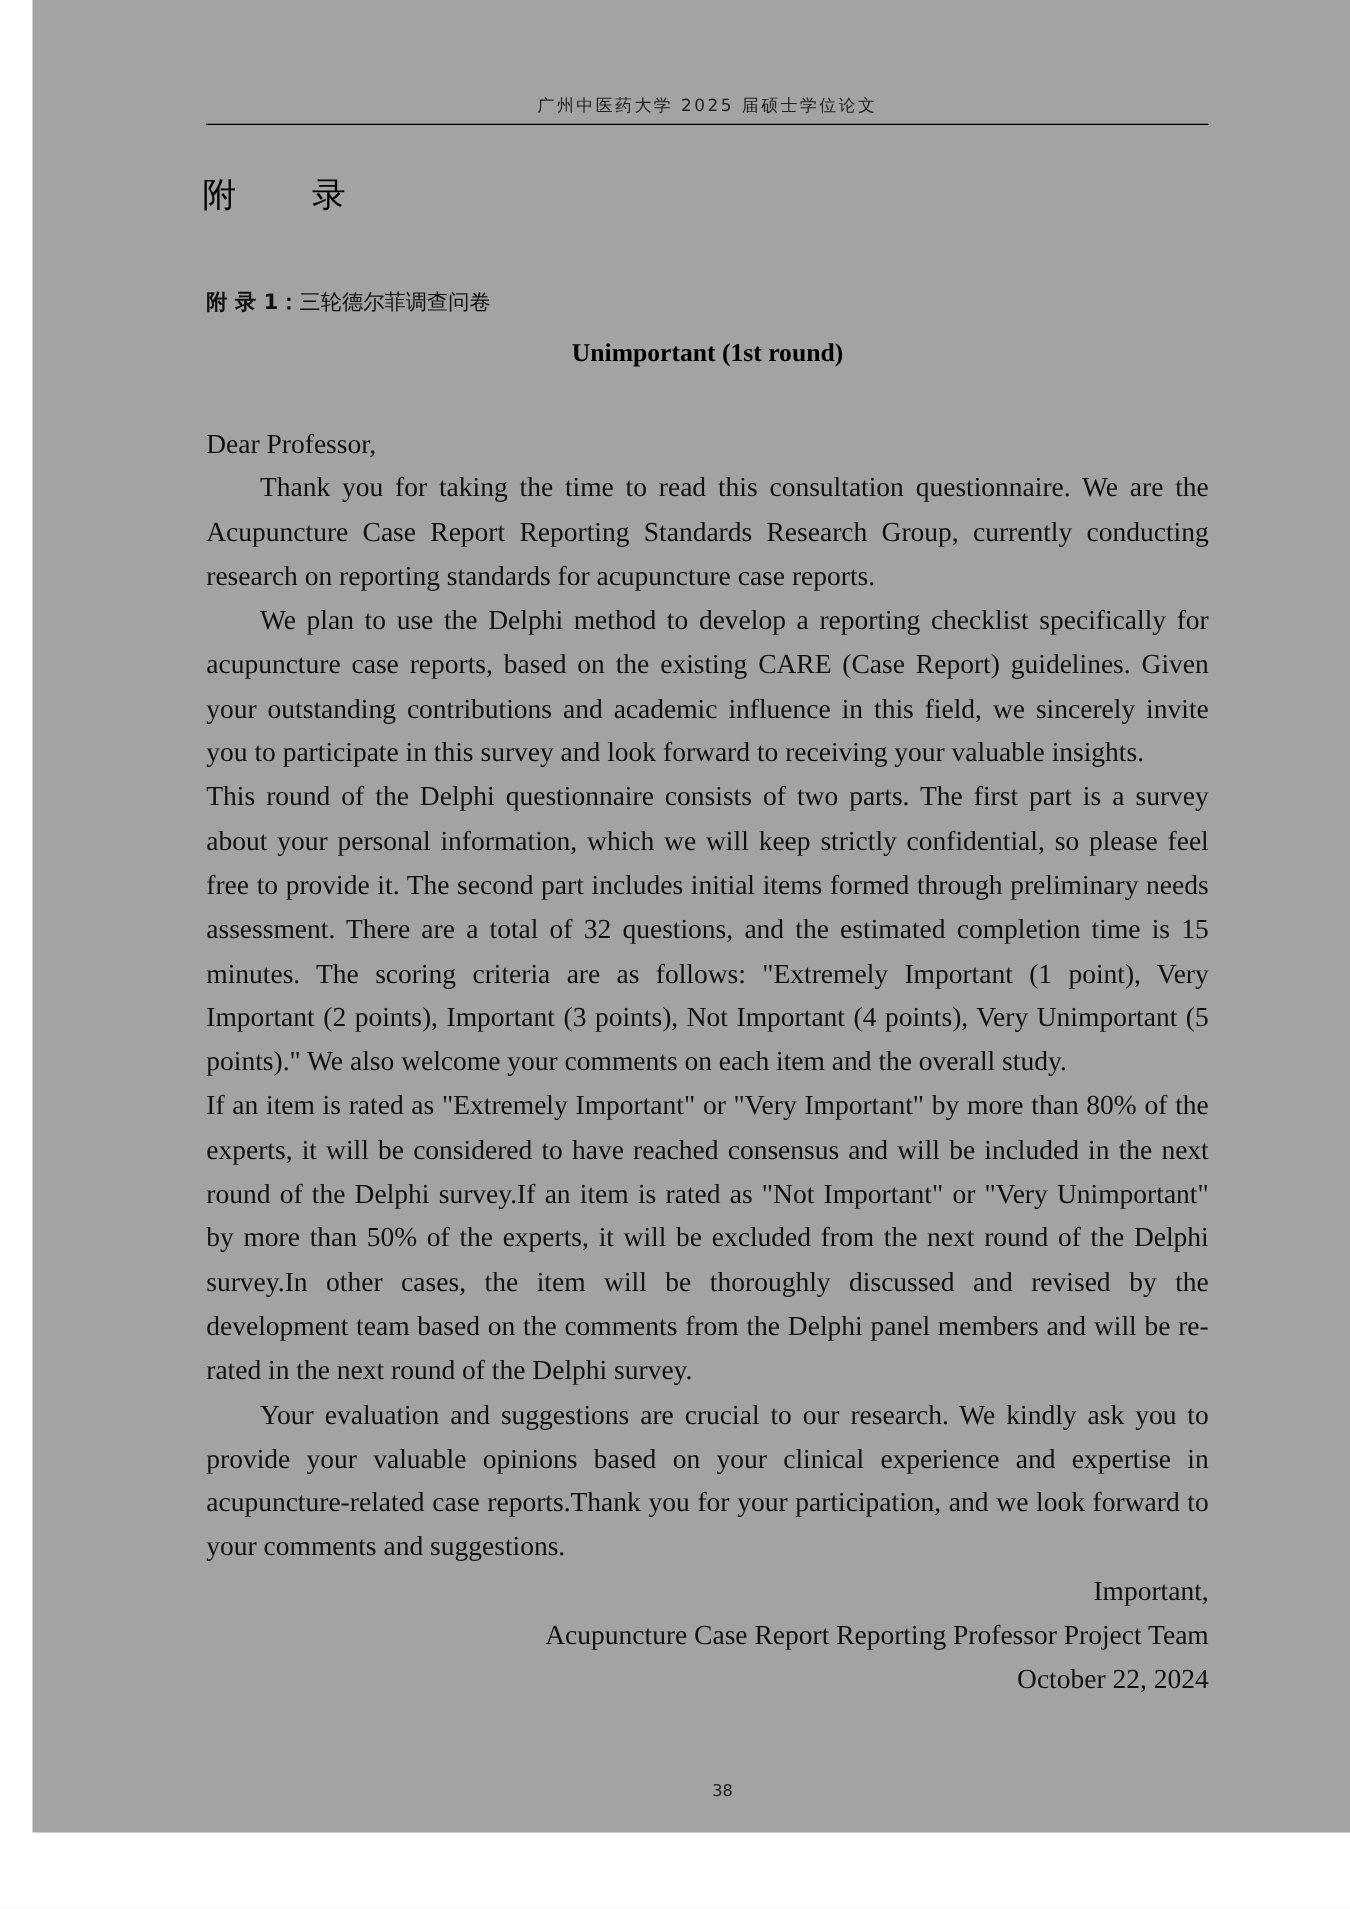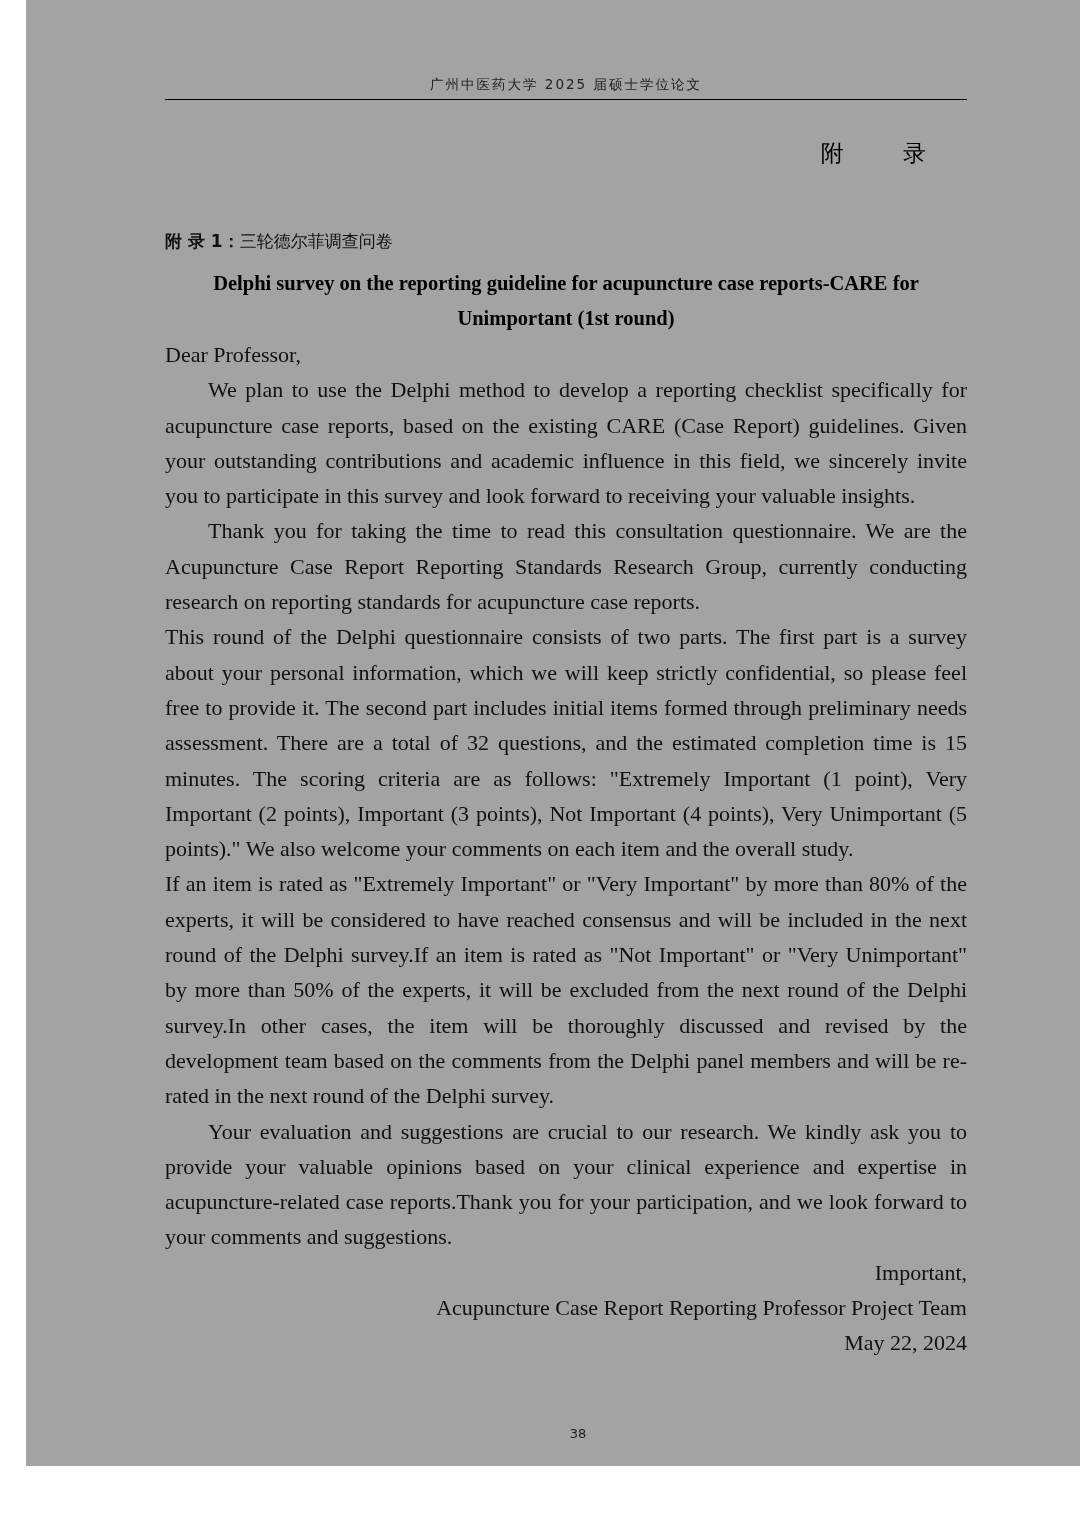--- a/index.html
+++ b/index.html
@@ -4,22 +4,22 @@
 <style>
   html, body { margin: 0; padding: 0; background: #ffffff; }
   body { width: 1080px; height: 1527px; position: relative; overflow: hidden; color: #111; }
   .page { position: absolute; left: 0; top: 0; width: 1080px; height: 1466px; background: #a3a3a3; margin-left: 26px; }
   .running-header {
     position: absolute; left: 139px; top: 76px; width: 802px; text-align: center;
     font-family: "DejaVu Sans", sans-serif; font-size: 13.5px; letter-spacing: 2px; color: #222;
   }
   .header-rule { position: absolute; left: 139px; top: 99px; width: 802px; height: 0; border-top: 1.5px solid #000; }
   .appendix-title {
-    position: absolute; left: 124px; top: 138px; width: 802px; text-align: right;
-    font-family: "DejaVu Sans", sans-serif; font-size: 23px; letter-spacing: 26px; color: #000;
+    position: absolute; left: 136px; top: 138px; width: 802px; text-align: left;
+    font-family: "DejaVu Sans", sans-serif; font-size: 27px; letter-spacing: 26px; color: #000;
   }
   .section-heading {
     position: absolute; left: 139px; top: 230px;
     font-family: "DejaVu Sans", sans-serif; font-size: 17px; color: #111;
   }
   .section-heading .bold { font-weight: bold; }
   .doc-title {
     position: absolute; left: 139px; top: 266px; width: 802px; text-align: center;
     font-family: "Liberation Serif", serif; font-weight: bold; font-size: 20.5px; line-height: 35.3px; color: #000;
   }
@@ -43,30 +43,29 @@
   <div class="running-header">广州中医药大学 2025 届硕士学位论文</div>
   <div class="header-rule"></div>
 
   <div class="appendix-title">附 录</div>
 
   <div class="section-heading">
     <span class="bold">附 录 1：</span><span>三轮德尔菲调查问卷</span>
   </div>
 
   <div class="doc-title">
-    <div>Delphi survey on the reporting guideline for acupuncture case reports-CARE for</div>
     <div>Unimportant (1st round)</div>
   </div>
 
   <div class="body-text">
     <p>Dear Professor,</p>
+    <p class="indent">Thank you for taking the time to read this consultation questionnaire. We are the Acupuncture Case Report Reporting Standards Research Group, currently conducting research on reporting standards for acupuncture case reports.</p>
     <p class="indent">We plan to use the Delphi method to develop a reporting checklist specifically for acupuncture case reports, based on the existing CARE (Case Report) guidelines. Given your outstanding contributions and academic influence in this field, we sincerely invite you to participate in this survey and look forward to receiving your valuable insights.</p>
-    <p class="indent">Thank you for taking the time to read this consultation questionnaire. We are the Acupuncture Case Report Reporting Standards Research Group, currently conducting research on reporting standards for acupuncture case reports.</p>
     <p>This round of the Delphi questionnaire consists of two parts. The first part is a survey about your personal information, which we will keep strictly confidential, so please feel free to provide it. The second part includes initial items formed through preliminary needs assessment. There are a total of 32 questions, and the estimated completion time is 15 minutes. The scoring criteria are as follows: "Extremely Important (1 point), Very Important (2 points), Important (3 points), Not Important (4 points), Very Unimportant (5 points)." We also welcome your comments on each item and the overall study.</p>
     <p>If an item is rated as "Extremely Important" or "Very Important" by more than 80% of the experts, it will be considered to have reached consensus and will be included in the next round of the Delphi survey.If an item is rated as "Not Important" or "Very Unimportant" by more than 50% of the experts, it will be excluded from the next round of the Delphi survey.In other cases, the item will be thoroughly discussed and revised by the development team based on the comments from the Delphi panel members and will be re-rated in the next round of the Delphi survey.</p>
     <p class="indent">Your evaluation and suggestions are crucial to our research. We kindly ask you to provide your valuable opinions based on your clinical experience and expertise in acupuncture-related case reports.Thank you for your participation, and we look forward to your comments and suggestions.</p>
     <p class="right">Important,</p>
     <p class="right">Acupuncture Case Report Reporting Professor Project Team</p>
-    <p class="right">May 22, 2024</p>
+    <p class="right">October 22, 2024</p>
   </div>
 
   <div class="page-number">38</div>
 </div>
 
 </body></html>

